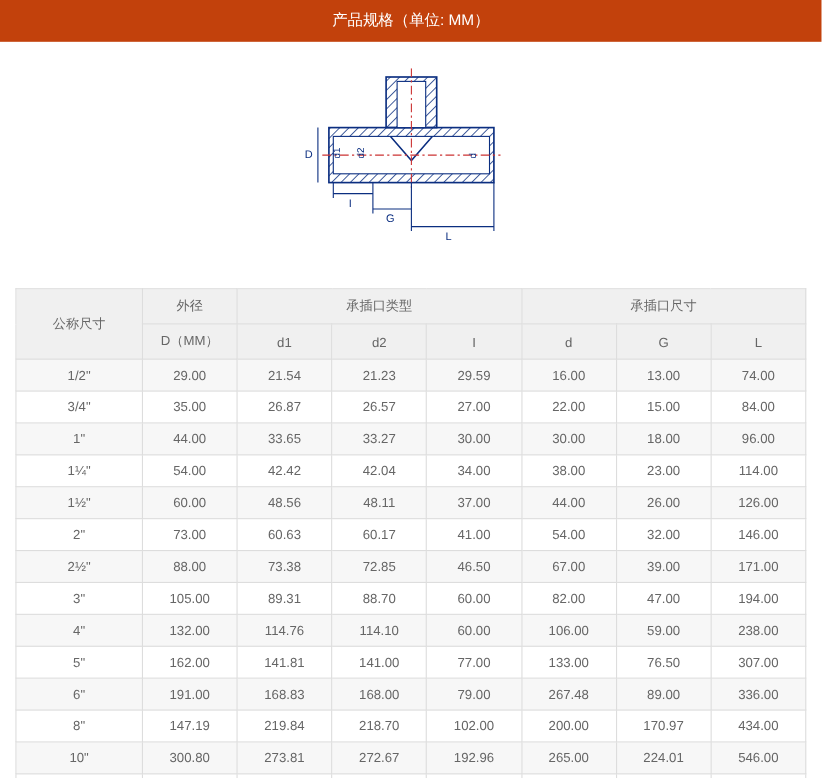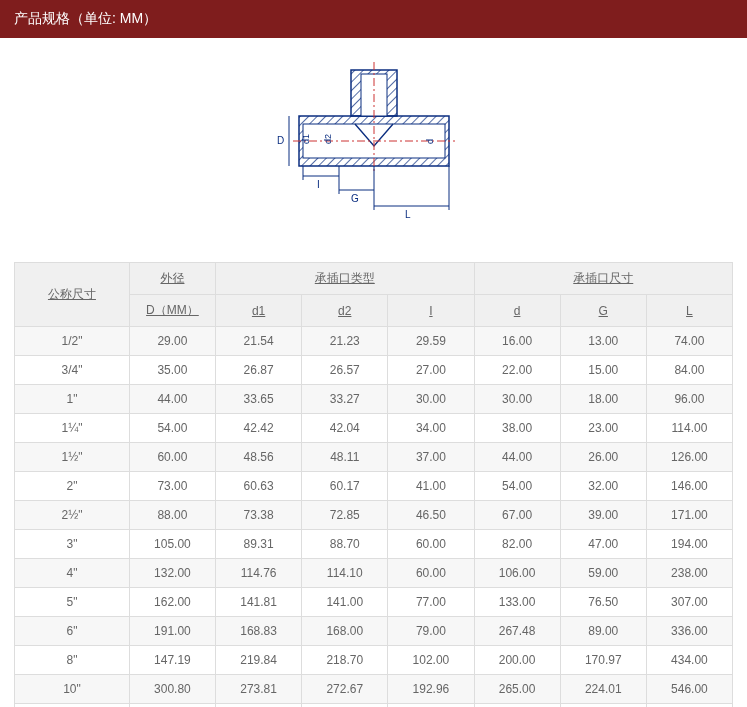--- a/index.html
+++ b/index.html
@@ -4,24 +4,25 @@
 <style>
   * { box-sizing: border-box; margin: 0; padding: 0; }
   body {
     font-family: Arial, "Microsoft YaHei", sans-serif;
     font-size: 13px;
     color: #555;
     background: #fff;
     width: 747px;
   }
   .header-bar {
-    background: #7f1d1d;
+    background: #c2410c;
     color: #fff;
     padding: 10px 14px;
     font-size: 14px;
+    text-align: center;
   }
   .diagram-area {
     display: flex;
     justify-content: center;
     padding: 24px 0 30px 0;
   }
   .table-wrap {
     padding: 0 14px 20px 14px;
   }
   table {
@@ -32,21 +33,20 @@
   th, td {
     border: 1px solid #ddd;
     text-align: center;
     padding: 7px 4px;
     font-size: 12px;
     color: #666;
   }
   th {
     background: #f0f0f0;
     font-weight: normal;
-    text-decoration: underline;
   }
   tbody tr:nth-child(odd) td { background: #f7f7f7; }
   tbody tr:nth-child(even) td { background: #fff; }
   .col-nominal { width: 16%; }
   .col-other { width: 12%; }
 </style>
 </head>
 <body>
 
 <div class="header-bar">

